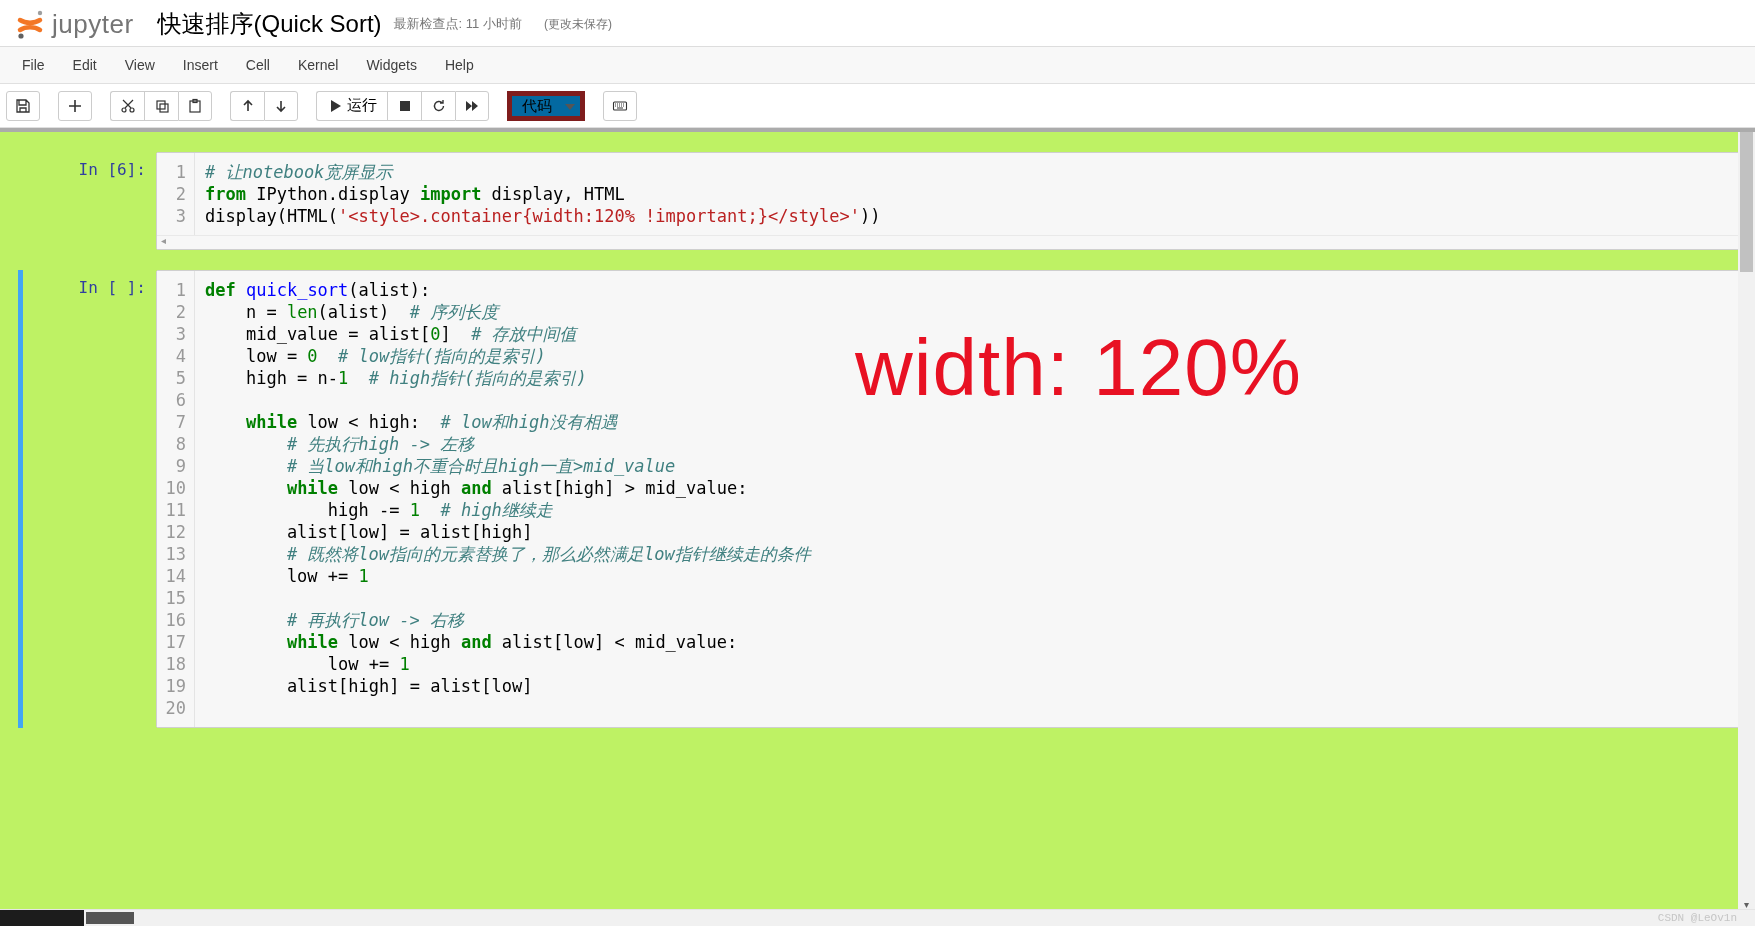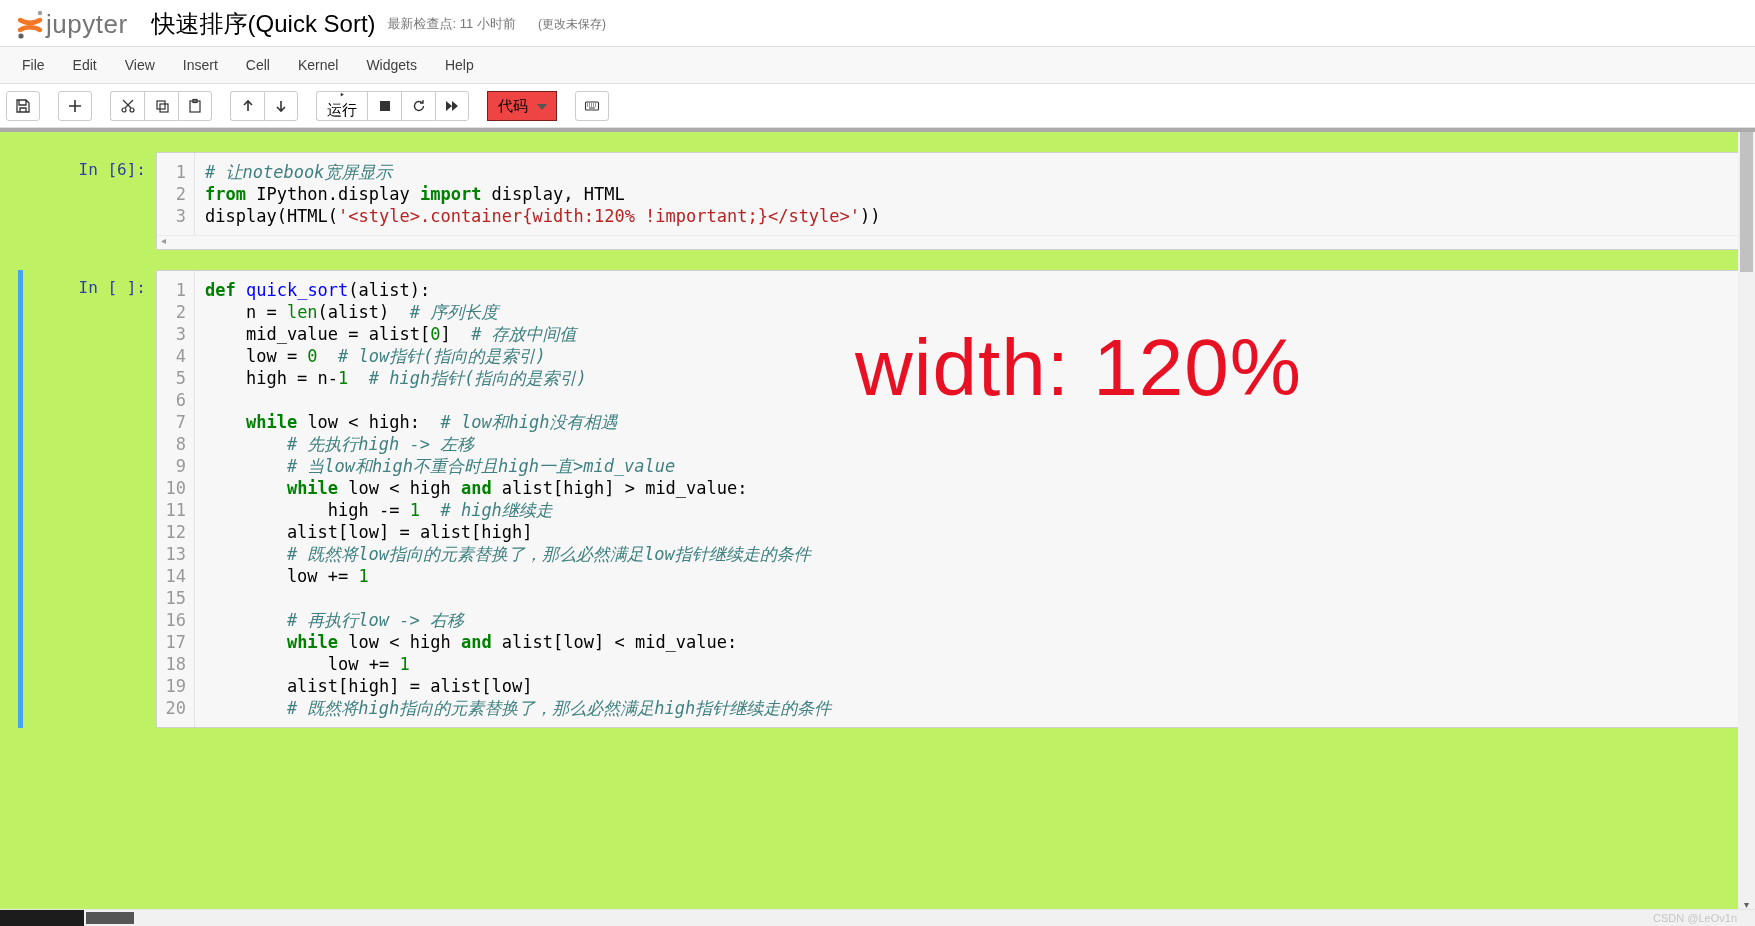--- a/index.html
+++ b/index.html
@@ -1,40 +1,40 @@
 <!DOCTYPE html>
 <html><head>
 <meta charset="utf-8">
 <style>
   * { box-sizing: border-box; }
   html, body { margin: 0; padding: 0; font-family: "Helvetica Neue", Helvetica, Arial, sans-serif; font-size: 14px; color: #000; background: #fff; }
   body { width: 1755px; height: 926px; overflow: hidden; position: relative; }
 
   
   .header { display: flex; align-items: center; padding: 8px 14px 6px; }
-  .logo { display: flex; align-items: center; gap: 0; }
+  .logo { display: flex; align-items: center; gap: 6px; }
   .logo-text { font-size: 26px; color: #757575; letter-spacing: 0.5px; }
   .nb-title { font-size: 24px; color: #000; margin-left: 24px; }
   .checkpoint { font-size: 13px; color: #777; margin-left: 12px; }
   .unsaved { font-size: 12px; color: #777; margin-left: 22px; text-align: right; }
 
   
   .menubar { border-top: 1px solid #ddd; border-bottom: 1px solid #e0e0e0; background: #f8f8f8; padding: 0 8px; height: 38px; display: flex; align-items: center; }
   .menu-item { padding: 6px 14px; font-size: 14px; color: #404040; cursor: pointer; }
 
   
   .toolbar { border-bottom: 1px solid #dfdfdf; padding: 5px 6px; display: flex; align-items: center; gap: 4px; height: 44px; }
   .tb-btn { border: 1px solid #ccc; background: #fff; border-radius: 3px; height: 30px; min-width: 34px; display: inline-flex; align-items: center; justify-content: center; cursor: pointer; padding: 0 6px; }
   .tb-btn svg { width: 16px; height: 16px; }
   .tb-group { display: inline-flex; }
   .tb-group .tb-btn { border-radius: 0; border-right-width: 0; }
-  .tb-group .tb-btn:first-child { border-top-left-radius: 3px; border-bottom-left-radius: 3px; flex-direction: column; }
+  .tb-group .tb-btn:first-child { border-top-left-radius: 3px; border-bottom-left-radius: 3px; }
   .tb-group .tb-btn:last-child { border-top-right-radius: 3px; border-bottom-right-radius: 3px; border-right-width: 1px; }
   .tb-run { display: inline-flex; align-items: center; gap: 4px; padding: 0 10px; font-size: 15px; }
-  .tb-select { border: 1px solid #7f1d1d; height: 30px; font-size: 15px; padding: 0 28px 0 10px; background: #ef4444; appearance: none; position: relative; }
+  .tb-select { border: 5px solid #7f1d1d; height: 30px; font-size: 15px; padding: 0 28px 0 10px; background: #0369a1; appearance: none; position: relative; }
   .select-wrap { position: relative; display: inline-block; }
   .select-wrap::after { content:""; position:absolute; right:10px; top:50%; margin-top:-2px; border-left:5px solid transparent; border-right:5px solid transparent; border-top:6px solid #555; pointer-events:none;}
   .tb-sep { width: 10px; }
 
   
   .notebook-outer { border-top: 4px solid #ababab; background:#bef264; height: calc(926px - 42px - 38px - 44px - 17px); overflow: hidden; position: relative; }
   .notebook { padding: 20px 0 0 18px; }
 
   .cell { display: flex; margin-bottom: 20px; position: relative; }
   .cell.selected::before { content:""; position:absolute; left:0; top:0; bottom:0; width:5px; background:#42A5F5; }
@@ -58,21 +58,21 @@
   .annotation { position: absolute; color: #e81123; font-size: 80px; font-family: Arial, sans-serif; font-weight: 400; letter-spacing: 1px; }
 
   
   .vscroll { position:absolute; right:0; top:0; bottom:0; width:17px; background:#f1f1f1;}
   .vscroll .thumb{position:absolute; left:2px; right:2px; top:0; height:140px; background:#c1c1c1;}
   .vscroll .arrup,.vscroll .arrdn{position:absolute;left:0;right:0;height:17px;display:flex;align-items:center;justify-content:center;color:#606060;font-size:10px;}
   .vscroll .arrup{top:0;} .vscroll .arrdn{bottom:0;}
   .bottom-bar{position:absolute;left:0;right:0;bottom:0;height:17px;background:#f1f1f1;border-top:1px solid #e5e5e5;display:flex;align-items:center;}
   .bottom-bar .thumb-h{position:absolute;left:86px;width:48px;top:2px;bottom:2px;background:#555;}
   .bottom-bar .dark{position:absolute;left:0;width:84px;top:0;bottom:0;background:#1c1c1c;}
-  .watermark{position:absolute;right:18px;bottom:2px;font-size:11px;color:#c6c6c6;font-family:Liberation Sans, sans-serif;}
+  .watermark{position:absolute;right:18px;bottom:2px;font-size:11px;color:#c6c6c6;font-family:Liberation Mono, monospace;}
 </style>
 </head>
 <body>
 
 <div class="header">
   <div class="logo">
     <svg width="32" height="32" viewBox="0 0 32 32">
       <circle cx="26" cy="5" r="2.2" fill="#9E9E9E"></circle>
       <path d="M6 12 A14 9 0 0 0 26 12" stroke="#F37726" stroke-width="4.5" fill="none" stroke-linecap="round"></path>
       <path d="M6 22 A14 9 0 0 1 26 22" stroke="#F37726" stroke-width="4.5" fill="none" stroke-linecap="round"></path>
@@ -213,21 +213,21 @@
         <span class="c-kw">while</span> low &lt; high <span class="c-kw">and</span> alist[high] &gt; mid_value:
             high -= <span class="c-num">1</span>  <span class="c-cm"># high继续走</span>
         alist[low] = alist[high]
         <span class="c-cm"># 既然将low指向的元素替换了，那么必然满足low指针继续走的条件</span>
         low += <span class="c-num">1</span>
 
         <span class="c-cm"># 再执行low -&gt; 右移</span>
         <span class="c-kw">while</span> low &lt; high <span class="c-kw">and</span> alist[low] &lt; mid_value:
             low += <span class="c-num">1</span>
         alist[high] = alist[low]
-        <span class="c-cm"># 既然将high指向的元素替换了，那么必然满足high指针继续走的条件</span></div>
+        </div>
           </div>
         </div>
       </div>
     </div>
 
   <div class="annotation" style="left:855px; top:190px;">width: 120%</div>
 
   <div class="vscroll">
     <div class="arrup">▴</div>
       <div class="thumb"></div>

